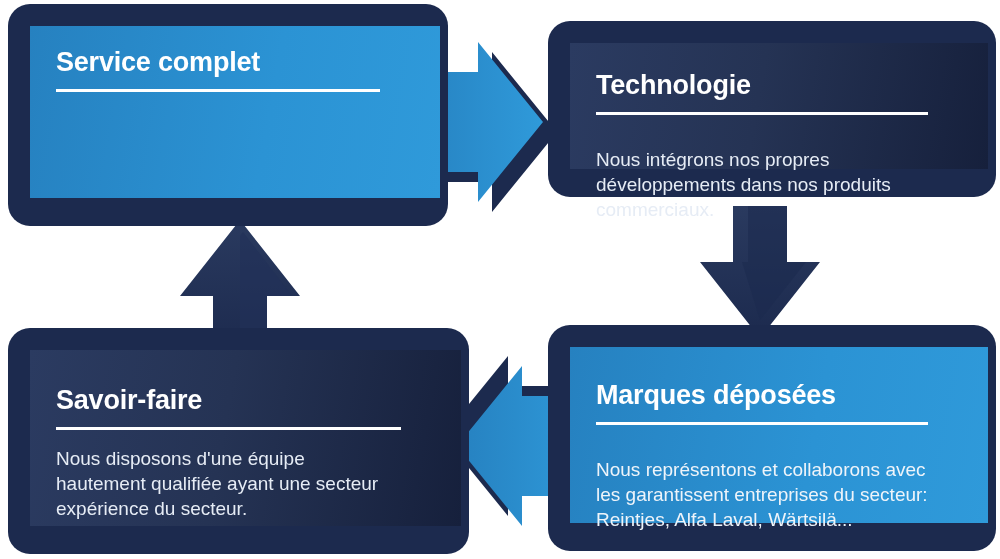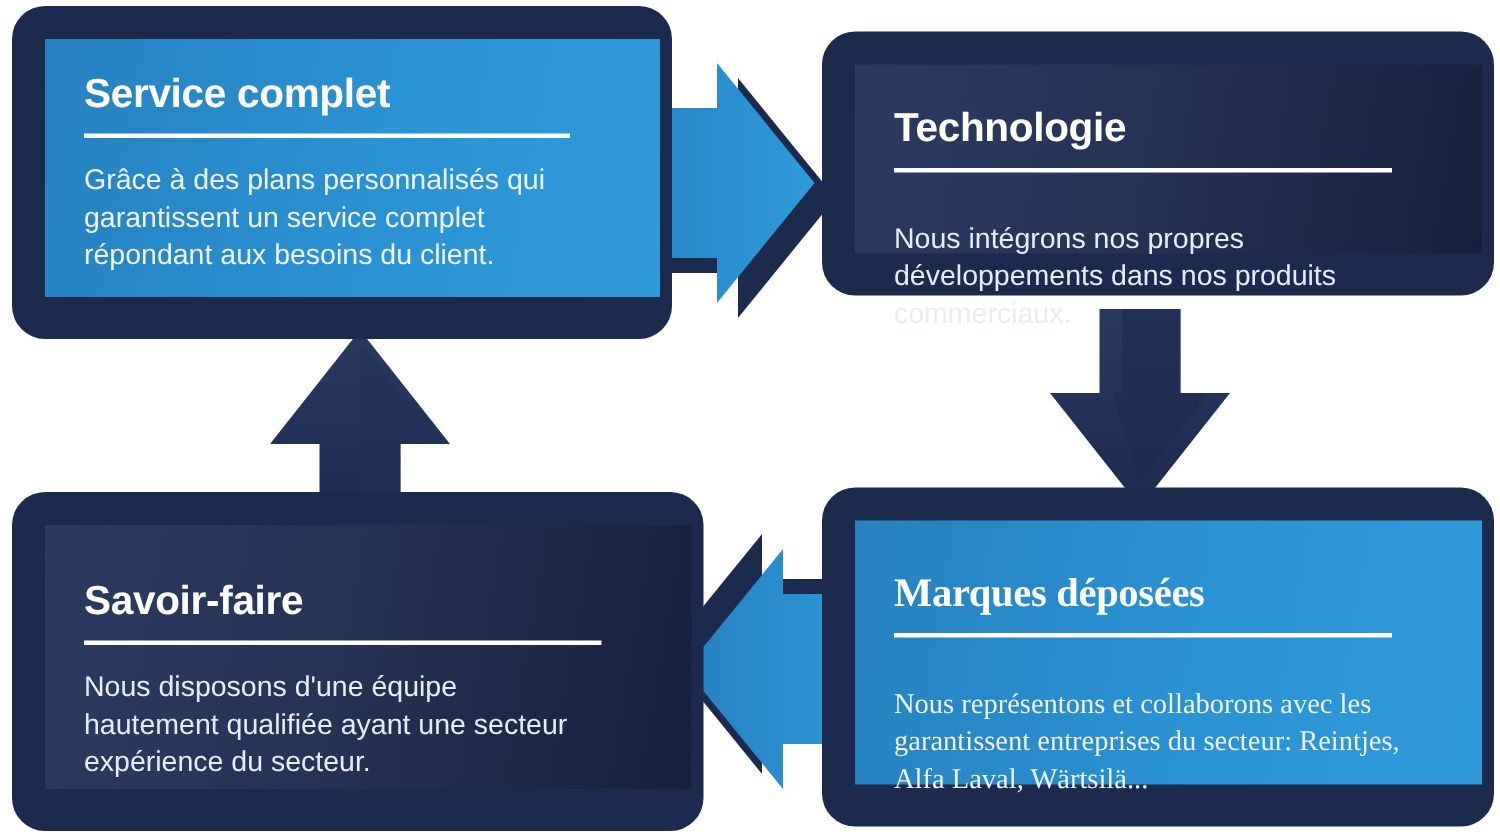--- a/index.html
+++ b/index.html
@@ -82,21 +82,21 @@
 
   
   #card-service   { left: 8px;  top: 4px;   width: 440px; height: 222px; }
   #card-tech      { left: 548px;top: 21px;   width: 448px; height: 176px; }
   #card-savoir    { left: 8px;  top: 328px; width: 440px; height: 226px; padding-left: 21px; }
   #card-marques   { left: 548px;top: 325px; width: 448px; height: 226px; }
 
   #card-service .card-panel  { }
   #card-tech    .card-panel  { padding-top: 28px; }
   #card-savoir  .card-panel  { padding-top: 36px; }
-  #card-marques .card-panel  { padding-top: 34px; font-family: Liberation Serif, serif; }
+  #card-marques .card-panel  { padding-top: 34px; }
 
   #card-tech    .card-body,
   #card-marques .card-body { max-width: 350px; margin-top: 32px; }
 </style>
 </head>
 <body>
 
 <div id="stage">
 
   <svg id="arrows-layer" viewBox="0 0 1000 559" width="1000" height="559" xmlns="http://www.w3.org/2000/svg">
@@ -138,21 +138,20 @@
       <path d="M 213 352 L 267 352 L 267 296 L 300 296 L 240 220 L 180 296 L 213 296 Z" fill="url(#gNavyArrowUp)"></path>
       <path d="M 240 352 L 267 352 L 267 296 L 292 296 L 243 232 L 240 236 Z" fill="#223158" opacity="0.6"></path>
     </g>
   </svg>
 
   <div class="card" id="card-service">
     <div class="card-backing"></div>
     <div class="card-panel blue">
       <h2 class="card-title">Service complet</h2>
       <div class="title-rule"></div>
-      <p class="card-body">Grâce à des plans personnalisés qui garantissent un service complet répondant aux besoins du client.</p>
     </div>
   </div>
 
   <div class="card" id="card-tech">
     <div class="card-backing"></div>
     <div class="card-panel navy">
       <h2 class="card-title">Technologie</h2>
       <div class="title-rule"></div>
       <p class="card-body">Nous intégrons nos propres développements dans nos produits commerciaux.</p>
     </div>

